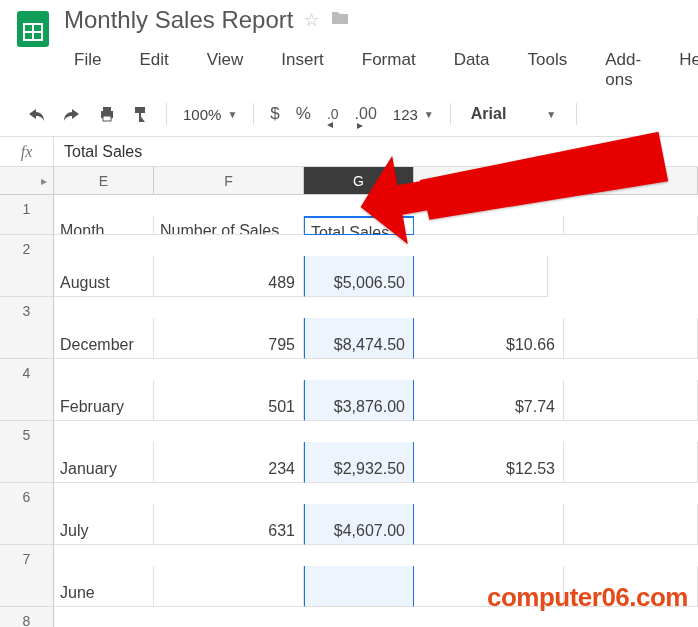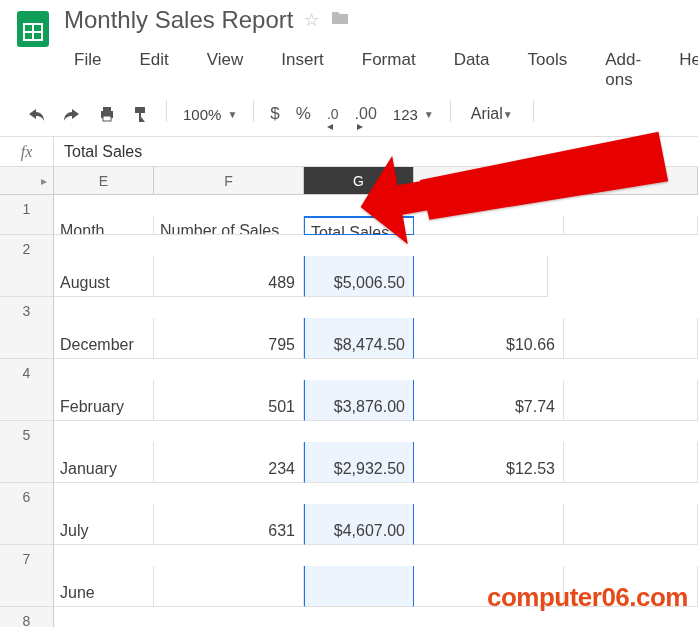--- a/index.html
+++ b/index.html
@@ -45,20 +45,21 @@
     margin-top: 12px;
     font-size: 17px;
     color: #444;
   }
   .menu-item {
     padding: 4px 10px;
     cursor: pointer;
   }
   .toolbar {
     display: flex;
+    align-items: center;
     padding: 6px 10px 8px 20px;
     gap: 4px;
     border-bottom: 1px solid #e0e0e0;
   }
   .tb-btn {
     padding: 4px 6px;
     color: #555;
     cursor: pointer;
     display: flex;
     align-items: center;
@@ -81,20 +82,22 @@
   .caret {
     font-size: 10px;
     color: #666;
   }
   .font-sel {
     font-size: 16px;
     color: #444;
     padding: 0 10px;
     display: flex;
     align-items: center;
+    gap: 40px;
+    font-weight: bold;
   }
   .fx-bar {
     display: flex;
     align-items: center;
     border-bottom: 1px solid #ddd;
     height: 30px;
     justify-content: center;
   }
   .fx-label {
     width: 54px;

